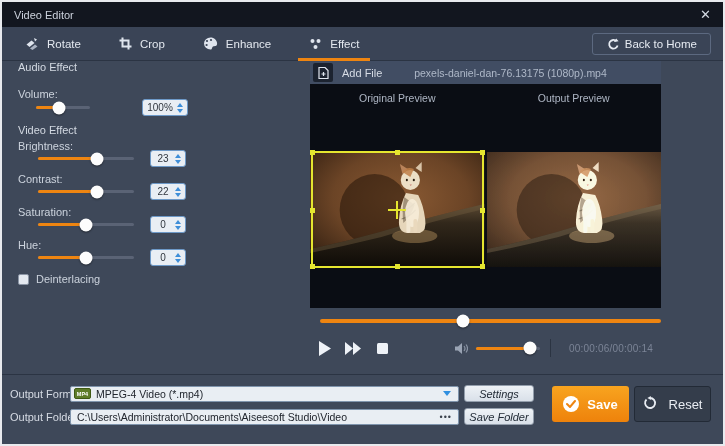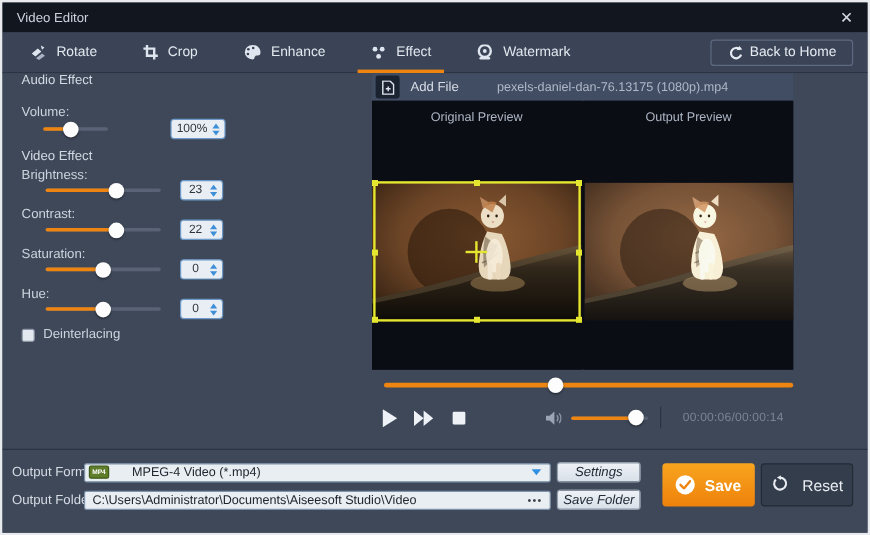--- a/index.html
+++ b/index.html
@@ -66,21 +66,21 @@
   .vol-track { width:64px; }
   .vdiv { width:1px; height:18px; background:#2b3442; margin:0 10px; }
   .time { width:92px; text-align:right; margin-right:8px; color:#7b8496; font-size:10px; letter-spacing:.2px; }
 
   
   .bottom { position:absolute; top:372px; left:0; right:0; height:70px; background:#3e4859; border-top:1px solid #2b3443; }
   .brow { position:absolute; left:0; right:0; height:17px; display:flex; align-items:center; }
   .brow .blbl { position:absolute; left:8px; color:#d6dbe4; font-size:11px; }
   .field { position:absolute; left:68px; width:389px; height:16px; background:#e9eef3; border:1px solid #7f94ac; border-radius:2px; display:flex; align-items:center; cursor:pointer; }
   .mp4badge { width:17px; height:11px; margin:0 5px 0 3px; background:#5f7d2a; border:1px solid #3f5a14; border-radius:2px; color:#fff; font-size:5.5px; font-weight:bold; display:flex; align-items:center; justify-content:center; }
-  .field .ftext { flex:1; font-size:10.5px; color:#21262e; white-space:nowrap; overflow:hidden;margin-left:14px; }
+  .field .ftext { flex:1; font-size:10.5px; color:#21262e; white-space:nowrap; overflow:hidden; }
   .caret { width:0; height:0; border-left:4px solid transparent; border-right:4px solid transparent; border-top:5px solid #2f8fe0; margin-right:7px; }
   .dots { margin-right:6px; color:#3c434d; font-size:9px; letter-spacing:1px; cursor:pointer; }
   .lightbtn { position:absolute; left:462px; width:70px; height:17px; background:linear-gradient(#eef2f6,#d9e0e9); border:1px solid #939eac; border-radius:3px; color:#222b36; font-size:11px; display:flex; align-items:center; justify-content:center; cursor:pointer;font-style:italic; }
   .savebtn { position:absolute; left:550px; top:11px; width:77px; height:36px; background:linear-gradient(#f8a41f,#ee820b); border:none; border-radius:3px; display:flex; align-items:center; justify-content:center; gap:8px; color:#fff; font-size:13px; font-weight:bold; cursor:pointer; }
   .saveicon { width:16px; height:16px; background:#fff; border-radius:50%; display:flex; align-items:center; justify-content:center; }
   .resetbtn { position:absolute; left:632px; top:11px; width:77px; height:36px; background:#343d4b; border:1px solid #222a36; border-radius:3px; display:flex; align-items:center; justify-content:center; gap:12px; color:#e8ecf2; font-size:13px; cursor:pointer; }
 </style>
 </head>
 <body>
 
@@ -125,30 +125,20 @@
     </div>
     <div class="tab active">
       <span class="ticon">
         <svg width="13" height="12" viewBox="0 0 13 12">
               <circle cx="3.5" cy="3" r="2" fill="#dfe5ee"></circle>
               <circle cx="9.5" cy="3" r="2" fill="#dfe5ee"></circle>
               <circle cx="6.5" cy="9" r="2" fill="#dfe5ee"></circle>
             </svg>
       </span>
       <span>Effect</span>
-    </div>
-    <div class="tab">
-      <span class="ticon">
-        <svg width="14" height="13" viewBox="0 0 14 13">
-              <circle cx="7" cy="5.5" r="5" fill="none" stroke="#dfe5ee" stroke-width="2"></circle>
-              <circle cx="7" cy="5.5" r="1.6" fill="#dfe5ee"></circle>
-              <rect x="2.5" y="10.5" width="9" height="2" rx="1" fill="#dfe5ee"></rect>
-            </svg>
-      </span>
-      <span>Watermark</span>
     </div>
     <div class="backhome">
       <span class="ticon">
         <svg width="13" height="12" viewBox="0 0 13 12">
               <path d="M10.5 3.2 A4.3 4.3 0 1 0 11.6 7.5" fill="none" stroke="#e6ebf2" stroke-width="1.8"></path>
               <path d="M7.8 3.9 L12.6 3.2 L10.2 0.4 Z" fill="#e6ebf2"></path>
             </svg>
       </span>
       <span>Back to Home</span>
     </div>

